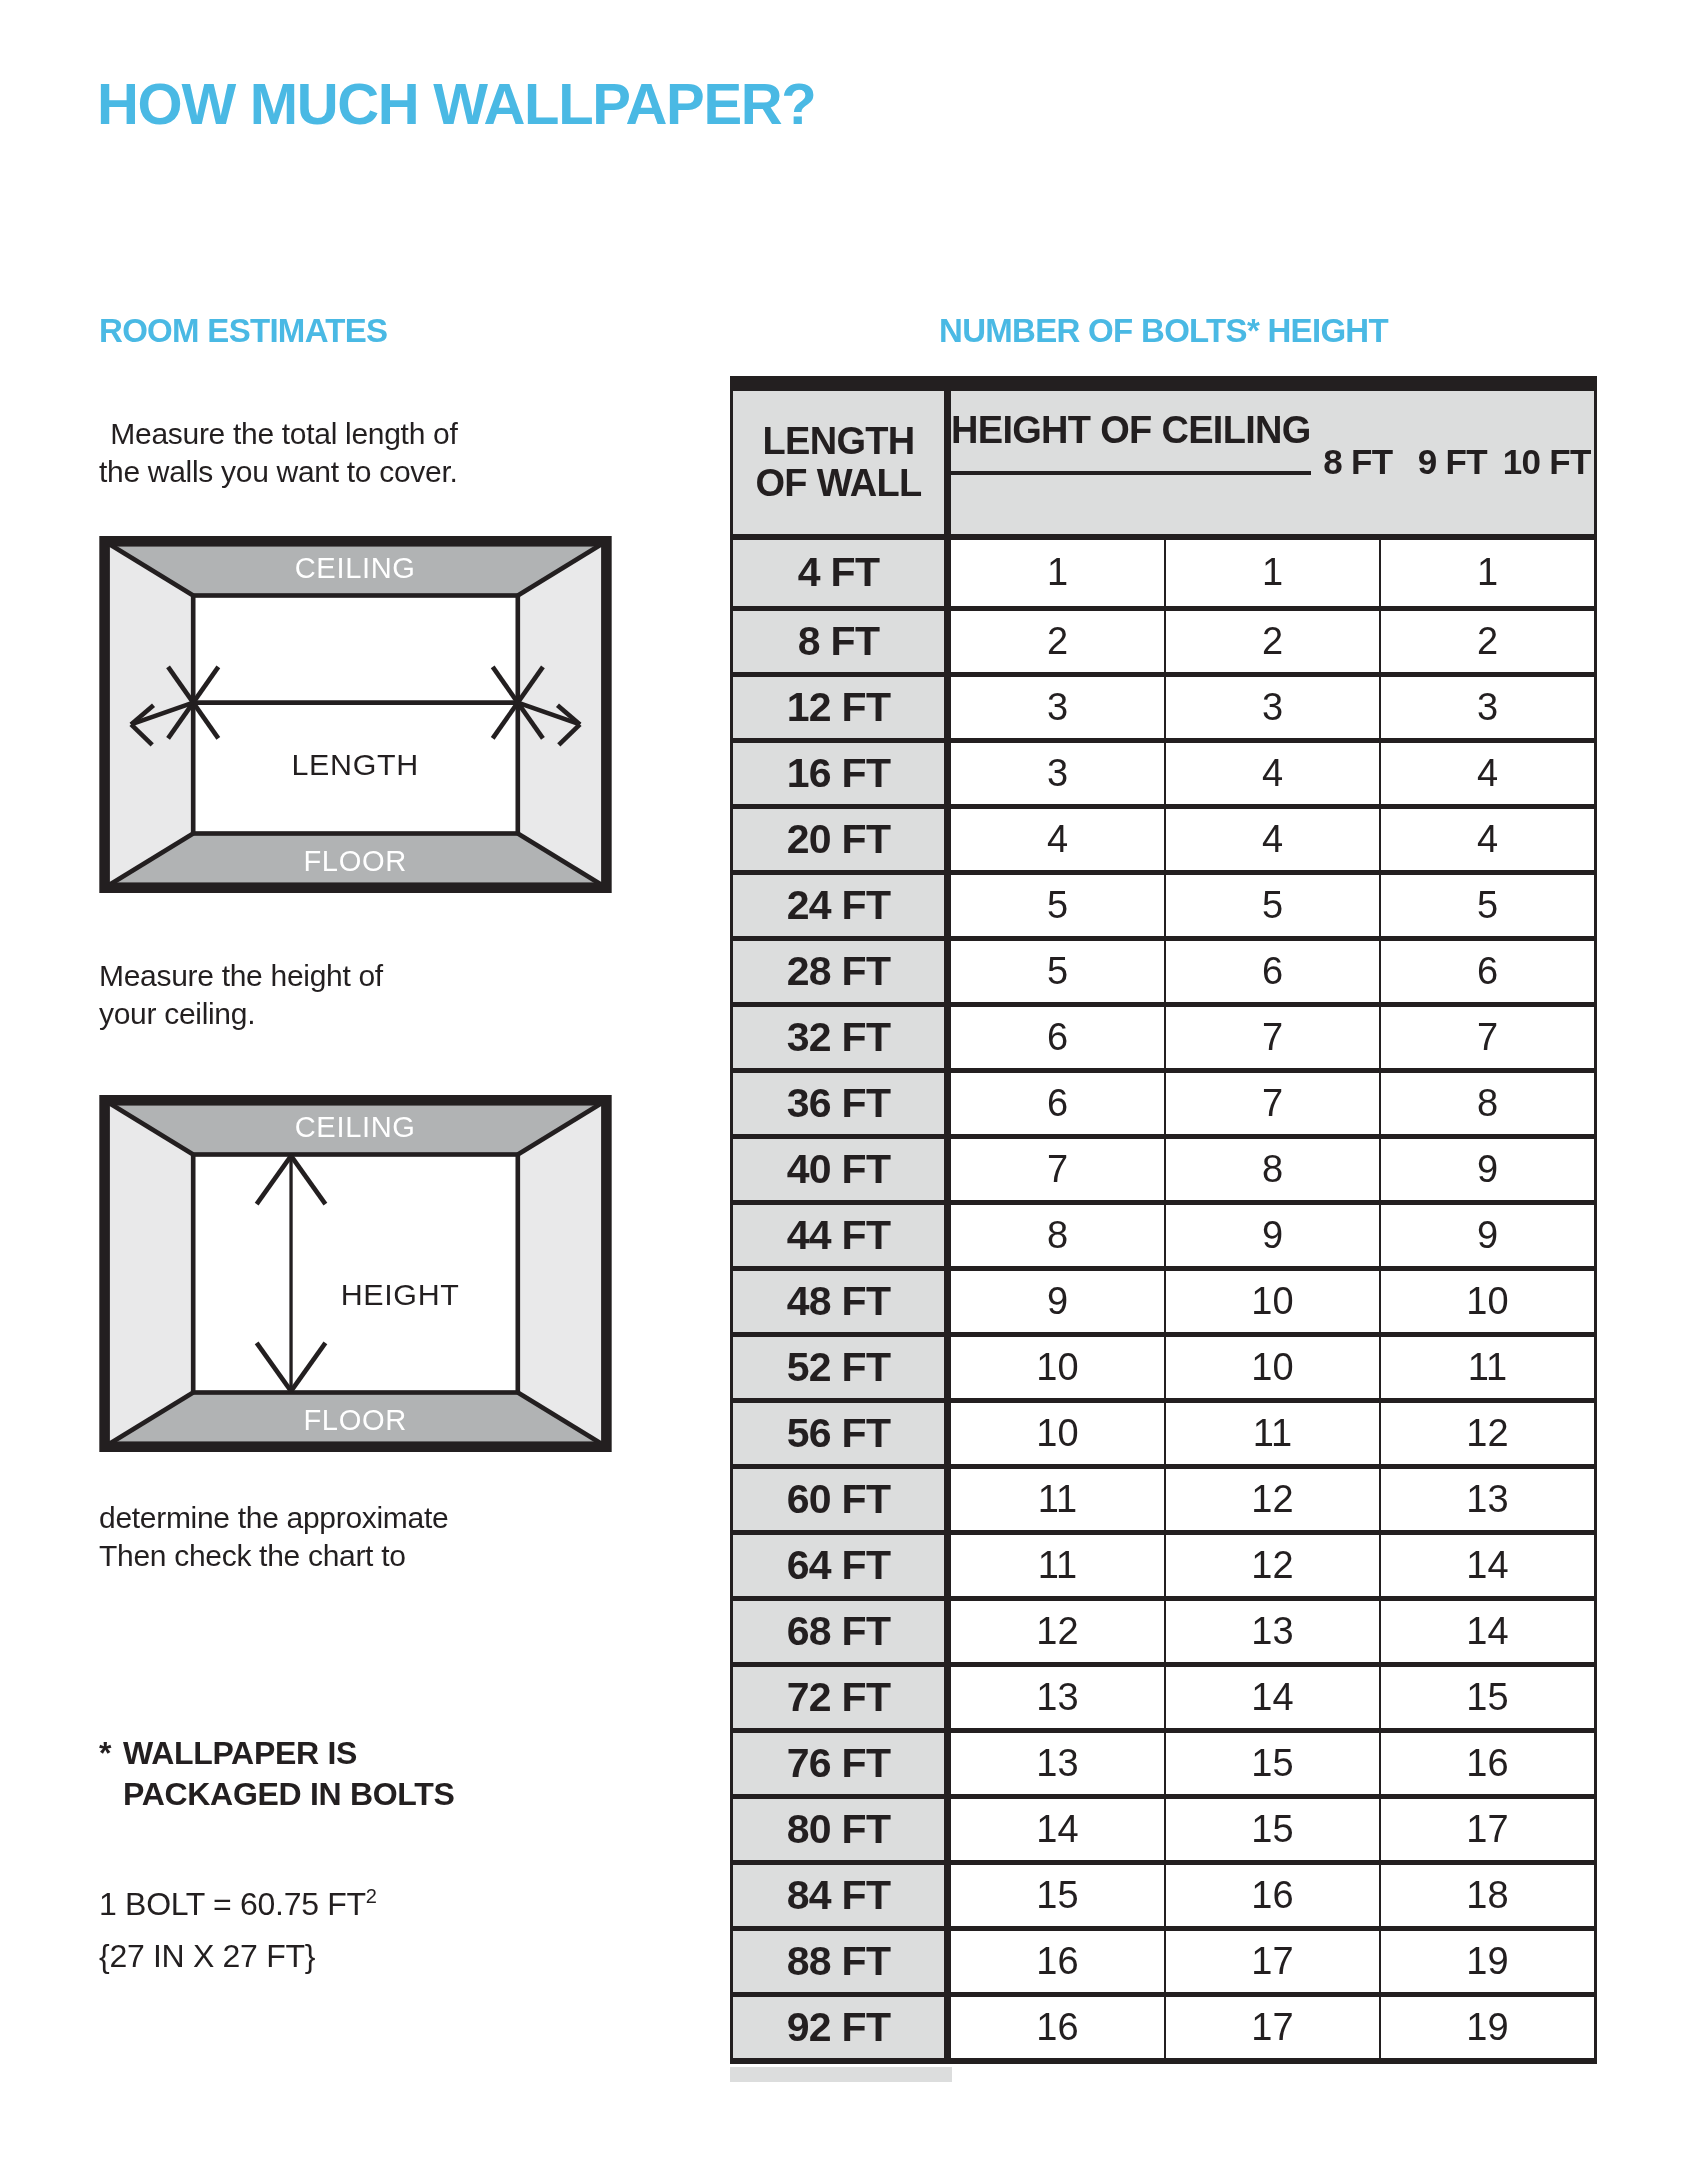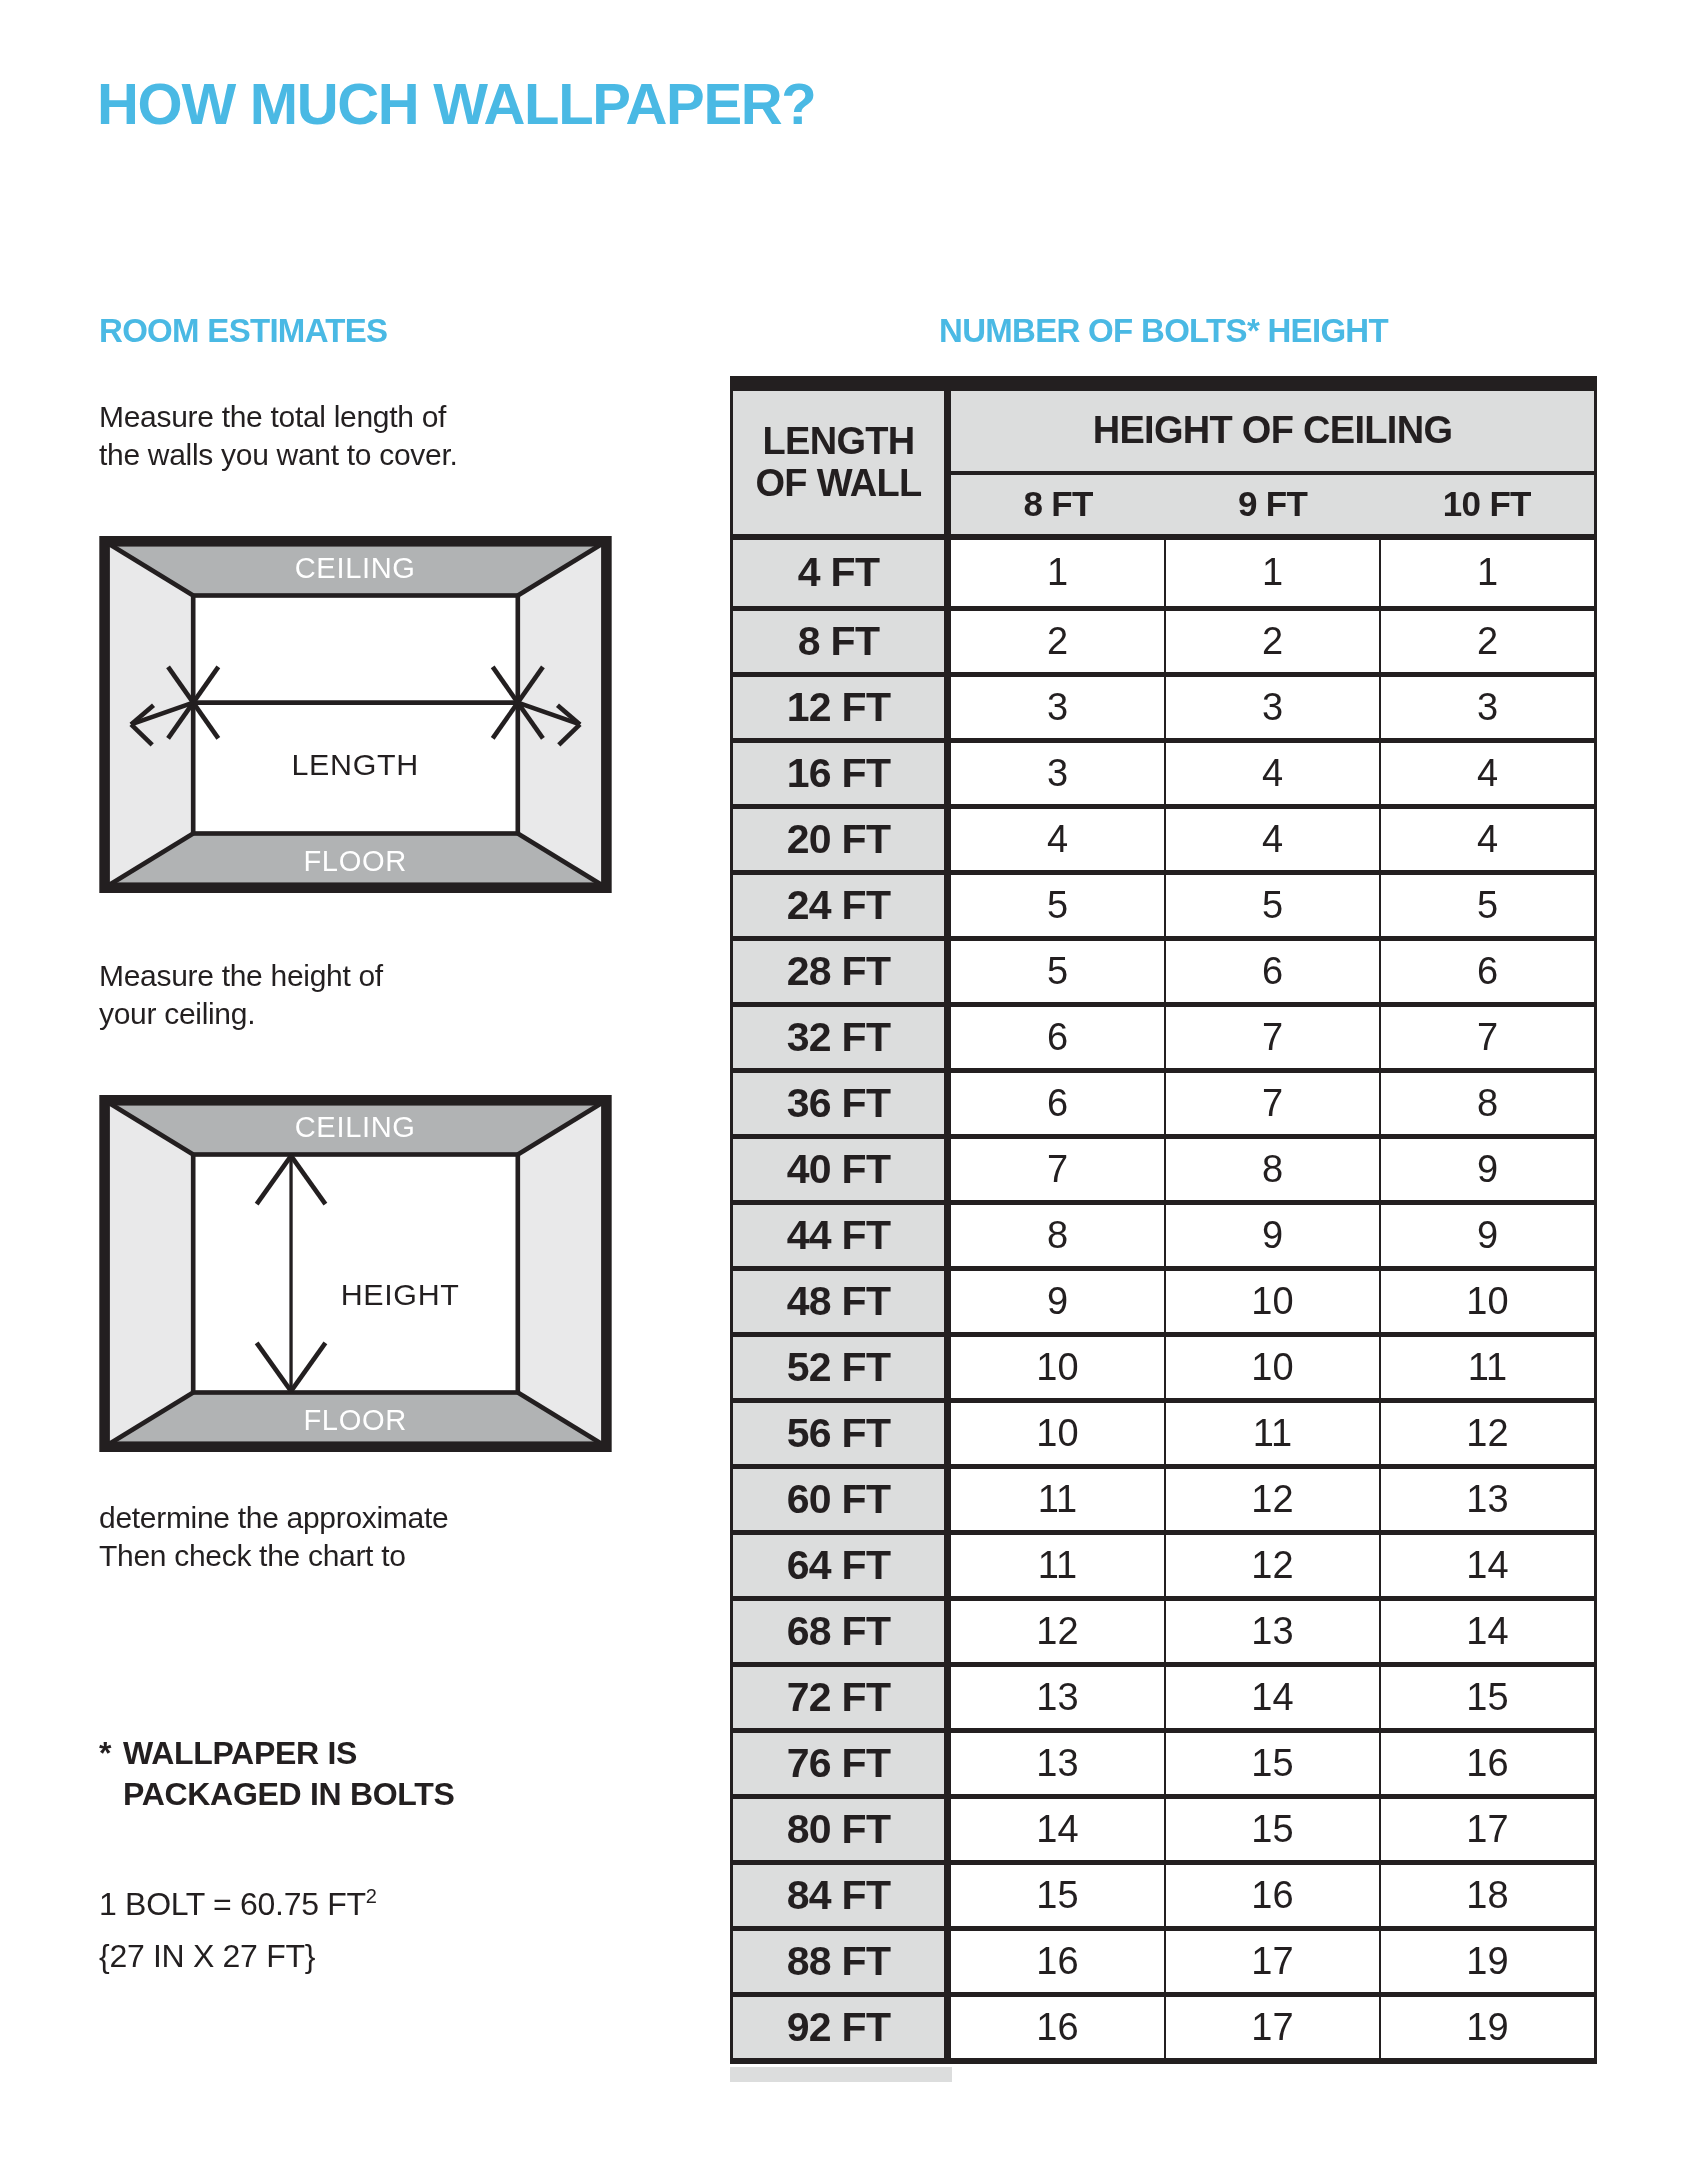--- a/index.html
+++ b/index.html
@@ -18,21 +18,21 @@
   .title{
     position:absolute;left:97px;top:70px;
     font-size:58px;font-weight:bold;color:var(--blue);letter-spacing:-1.3px;white-space:nowrap;
   }
   .section-heading{
     font-size:33px;font-weight:bold;color:var(--blue);letter-spacing:-0.7px;white-space:nowrap;
   }
   #room-estimates{position:absolute;left:99px;top:312px;}
   #bolts-heading{position:absolute;left:730px;top:312px;width:867px;text-align:center;}
   .para{position:absolute;left:99px;font-size:30px;line-height:38px;letter-spacing:-0.3px;}
-  #para1{top:398px;}
+  #para1{top:415px;text-align:right;}
   #para2{top:957px;}
   #para3{top:1499px;}
   .fig{position:absolute;left:99px;width:513px;height:357px;text-align:center;}
   #fig1{top:536px;}
   #fig2{top:1095px;}
   .footnote{
     position:absolute;left:99px;top:1733px;display:flex;
     font-size:32px;font-weight:bold;line-height:41px;letter-spacing:-0.3px;
   }
   .footnote .star{width:24px;}
@@ -52,21 +52,21 @@
   .topbar{height:14.6px;background:var(--ink);}
   .thead{
     display:flex;height:149px;background:var(--gray);
     border-bottom:6px solid var(--ink);box-sizing:border-box;
   }
   .hleft{
     width:218px;box-sizing:border-box;border-right:7.3px solid var(--ink);
     display:flex;flex-direction:column;align-items:center;justify-content:center;
     font-weight:bold;font-size:38px;line-height:42px;letter-spacing:-0.7px;text-align:center;
   }
-  .hright{flex:1;display:flex;flex-direction:column;justify-content:space-between;}
+  .hright{flex:1;display:flex;flex-direction:row;justify-content:space-between;}
   .hgroup{
     height:84px;box-sizing:border-box;border-bottom:4px solid var(--ink);
     display:flex;align-items:center;justify-content:center;
     font-weight:bold;font-size:38px;letter-spacing:-0.7px;
   }
   .hcols{flex:1;display:flex;}
   .hcol{
     flex:1;display:flex;align-items:center;justify-content:center;
     font-weight:bold;font-size:35px;letter-spacing:-0.7px;
   }

